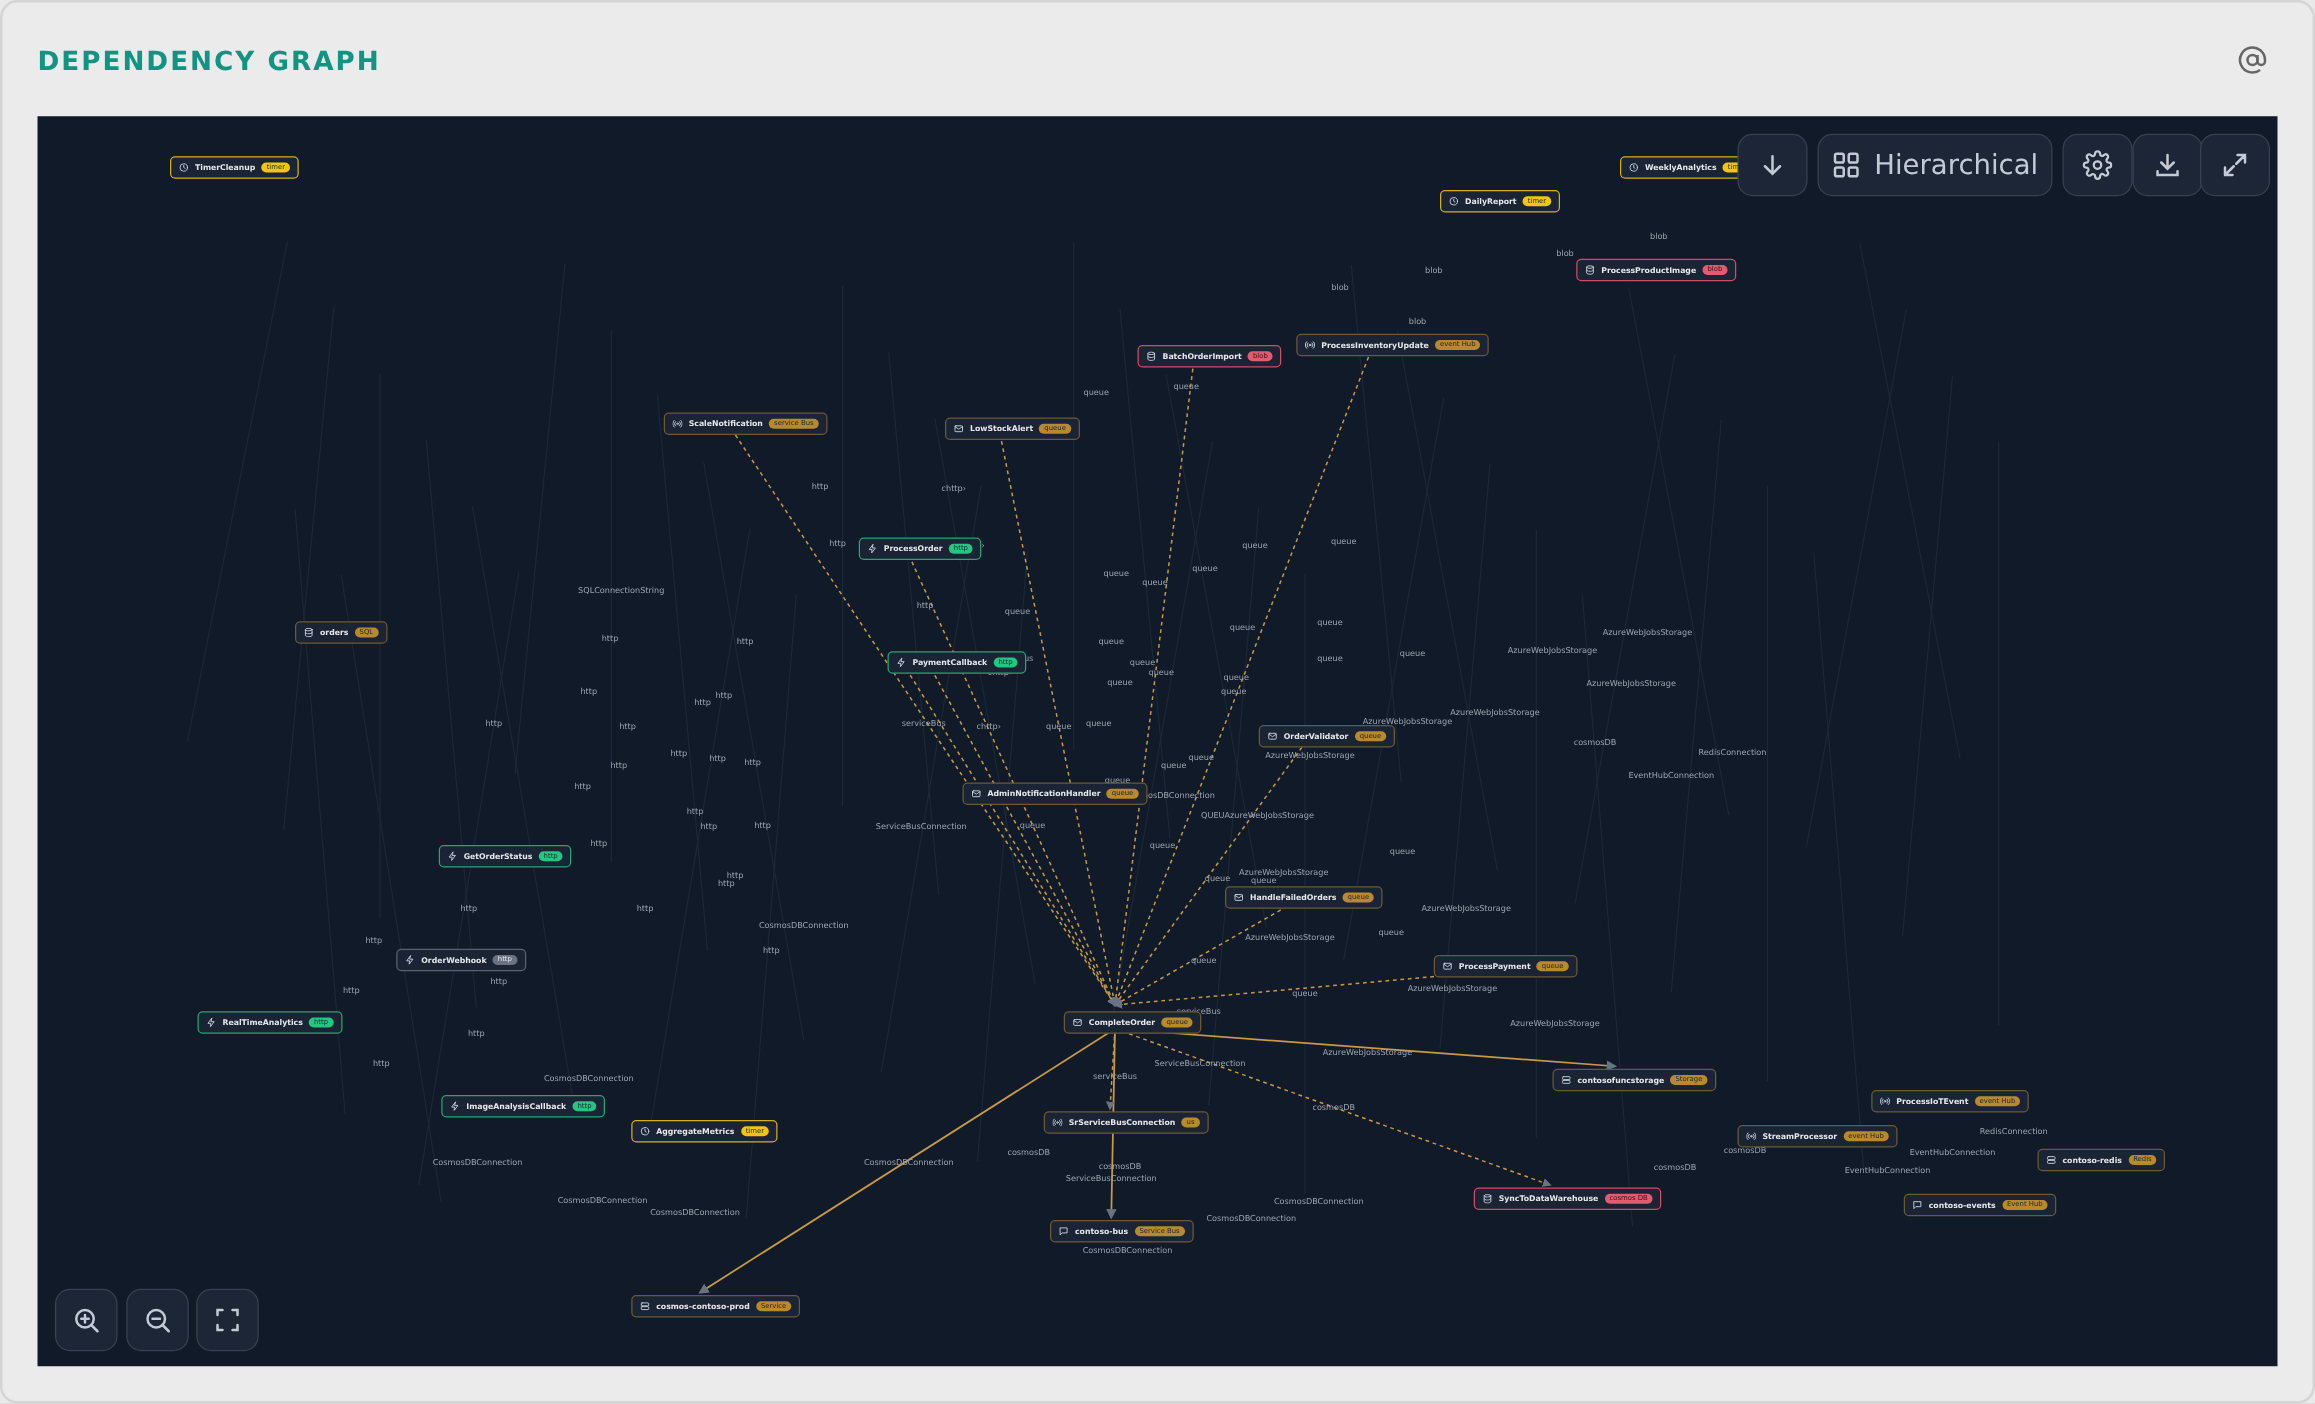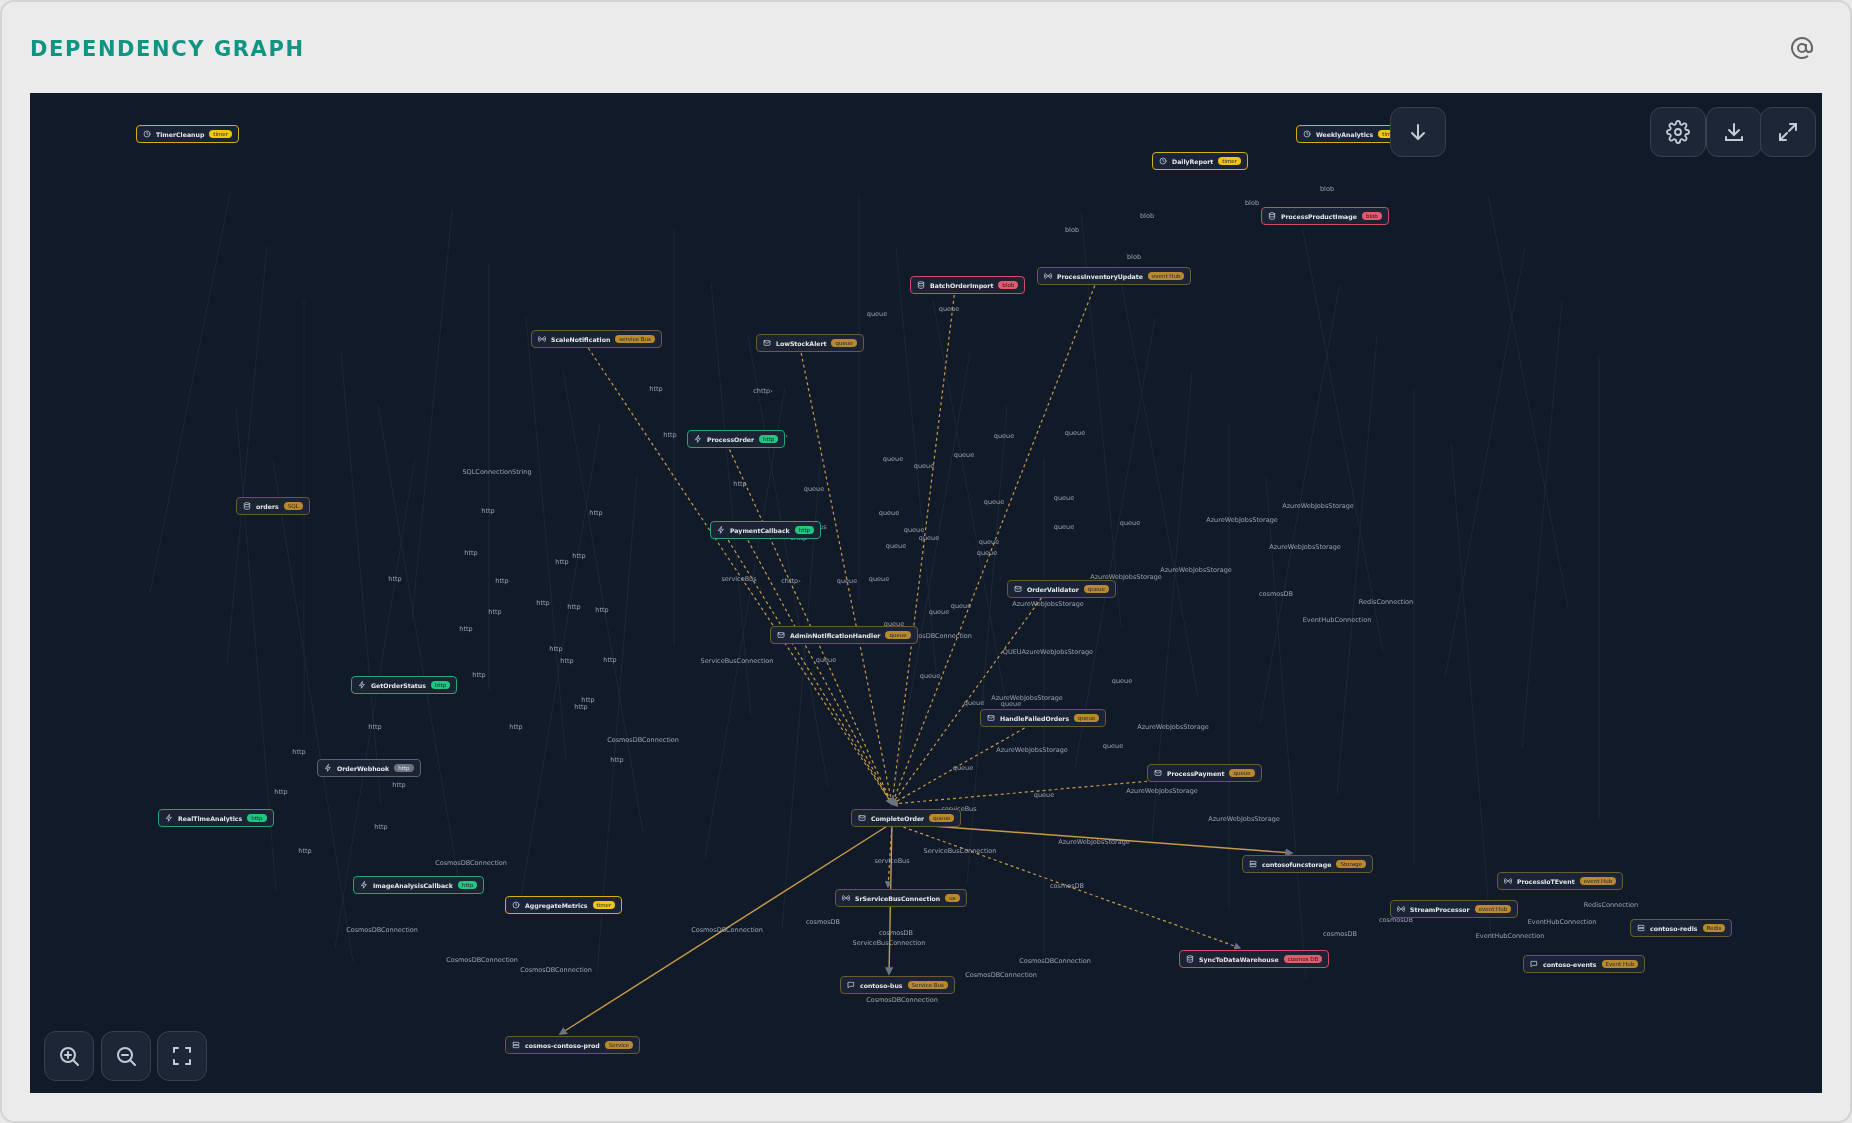--- a/index.html
+++ b/index.html
@@ -164,21 +164,21 @@
       <div class="elabel" style="left: 436px; top: 536px;">http</div>
       <div class="elabel" style="left: 864px; top: 531px;">queue</div>
       <div class="elabel" style="left: 780px; top: 541px;">queue</div>
       <div class="elabel" style="left: 906px; top: 543px;">CosmosDBConnection</div>
       <div class="elabel" style="left: 526px; top: 556px;">http</div>
       <div class="elabel" style="left: 537px; top: 568px;">http</div>
       <div class="elabel" style="left: 580px; top: 567px;">http</div>
       <div class="elabel" style="left: 707px; top: 568px;">ServiceBusConnection</div>
       <div class="elabel" style="left: 796px; top: 567px;">queue</div>
       <div class="elabel" style="left: 900px; top: 583px;">queue</div>
-      <div class="elabel" style="left: 976px; top: 559px; margin-left: 42px;">QUEUAzureWebJobsStorage</div>
+      <div class="elabel" style="left: 976px; top: 559px;">QUEUAzureWebJobsStorage</div>
       <div class="elabel" style="left: 449px; top: 582px;">http</div>
       <div class="elabel" style="left: 1092px; top: 588px;">queue</div>
       <div class="elabel" style="left: 997px; top: 605px;">AzureWebJobsStorage</div>
       <div class="elabel" style="left: 558px; top: 607px;">http</div>
       <div class="elabel" style="left: 551px; top: 614px;">http</div>
       <div class="elabel" style="left: 944px; top: 610px;">queue</div>
       <div class="elabel" style="left: 981px; top: 611px;">queue</div>
       <div class="elabel" style="left: 345px; top: 634px;">http</div>
       <div class="elabel" style="left: 486px; top: 634px;">http</div>
       <div class="elabel" style="left: 1143px; top: 634px;">AzureWebJobsStorage</div>
@@ -510,20 +510,29 @@
         <span>cosmos-contoso-prod</span>
         <span class="badge queue">Service</span>
       </div>
     </div>
 
   <div class="tbtn" style="left:1360px;width:56px;">
     <svg viewBox="0 0 24 24" fill="none" stroke="currentColor" stroke-width="2" stroke-linecap="round">
         <path d="M12 5v14M6 13l6 6 6-6"></path>
       </svg>
   </div>
+  <div class="tbtn" style="left:1424px;width:188px;">
+    <svg viewBox="0 0 24 24" fill="none" stroke="currentColor" stroke-width="2">
+        <rect x="3" y="3" width="7" height="7" rx="1.5"></rect>
+        <rect x="14" y="3" width="7" height="7" rx="1.5"></rect>
+        <rect x="3" y="14" width="7" height="7" rx="1.5"></rect>
+        <rect x="14" y="14" width="7" height="7" rx="1.5"></rect>
+      </svg>
+    <span>Hierarchical</span>
+  </div>
   <div class="tbtn" style="left:1620px;width:56px;">
     <svg viewBox="0 0 24 24" fill="none" stroke="currentColor" stroke-width="1.8">
         <circle cx="12" cy="12" r="3"></circle>
         <path d="M19.4 15a1.7 1.7 0 0 0 .3 1.8l.1.1a2 2 0 1 1-2.8 2.8l-.1-.1a1.7 1.7 0 0 0-1.8-.3 1.7 1.7 0 0 0-1 1.5V21a2 2 0 1 1-4 0v-.1a1.7 1.7 0 0 0-1.1-1.5 1.7 1.7 0 0 0-1.8.3l-.1.1a2 2 0 1 1-2.8-2.8l.1-.1a1.7 1.7 0 0 0 .3-1.8 1.7 1.7 0 0 0-1.5-1H3a2 2 0 1 1 0-4h.1a1.7 1.7 0 0 0 1.5-1.1 1.7 1.7 0 0 0-.3-1.8l-.1-.1a2 2 0 1 1 2.8-2.8l.1.1a1.7 1.7 0 0 0 1.8.3H9a1.7 1.7 0 0 0 1-1.5V3a2 2 0 1 1 4 0v.1a1.7 1.7 0 0 0 1 1.5 1.7 1.7 0 0 0 1.8-.3l.1-.1a2 2 0 1 1 2.8 2.8l-.1.1a1.7 1.7 0 0 0-.3 1.8V9a1.7 1.7 0 0 0 1.5 1H21a2 2 0 1 1 0 4h-.1a1.7 1.7 0 0 0-1.5 1z"></path>
       </svg>
   </div>
   <div class="tbtn" style="left:1676px;width:56px;margin-left:0;">
     <svg viewBox="0 0 24 24" fill="none" stroke="currentColor" stroke-width="2" stroke-linecap="round">
         <path d="M12 4v11M7 10l5 5 5-5M4 17v3h16v-3"></path>
       </svg>

